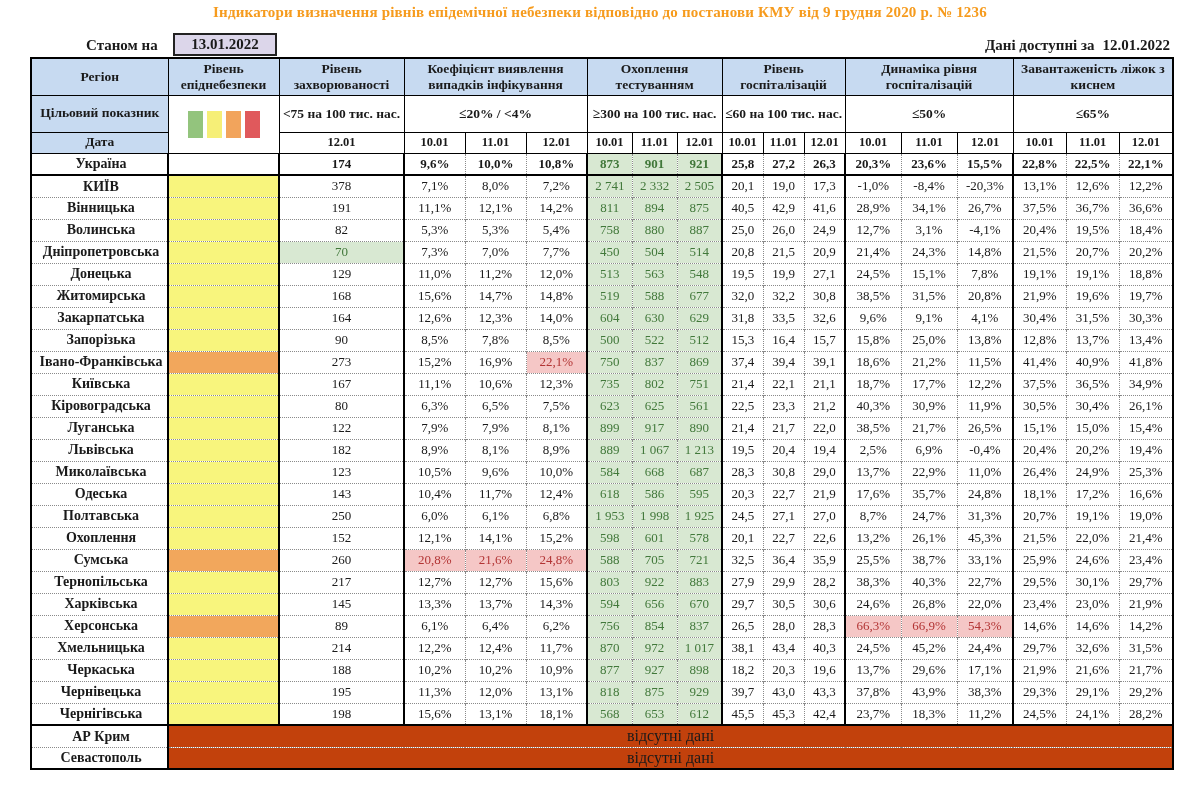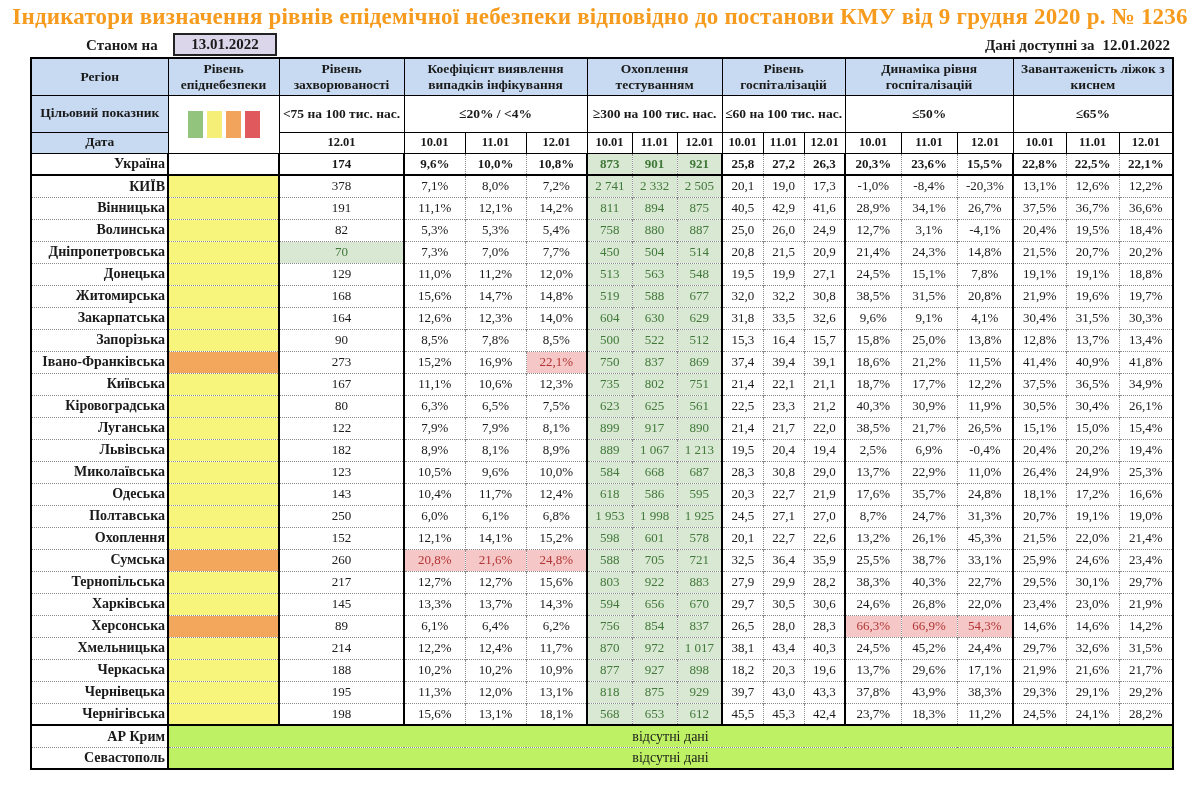--- a/index.html
+++ b/index.html
@@ -3,21 +3,21 @@
 <meta charset="utf-8">
 <style>
   * { box-sizing: border-box; margin: 0; padding: 0; }
   html,body { background:#ffffff; }
   body {
     width:1200px; height:797px; position:relative; overflow:hidden;
     font-family:"Liberation Serif","DejaVu Serif",serif; color:#1a1a1a;
   }
   .page-title {
     position:absolute; top:4px; left:0; width:1200px; text-align:center;
-    font-size:23px; font-weight:bold; color:#f69b1d; letter-spacing:0.2px;
+    font-size:15px; font-weight:bold; color:#f69b1d; letter-spacing:0.2px;
   }
   .subhead-left-label {
     position:absolute; top:37px; left:86px; font-size:15px; font-weight:bold;
   }
   .as-of-box {
     position:absolute; top:33px; left:173px; width:104px; height:23px;
     background:#dcd6ea; border:2px solid #222; text-align:center;
     font-size:15px; font-weight:bold; line-height:19px;
   }
   .avail {
@@ -42,30 +42,30 @@
   }
   thead td.dateval { background:#fff; font-weight:bold; font-size:12.5px; height:21px; }
   thead td.legend { background:#fff; }
   .swatch { display:inline-block; width:15px; height:27px; margin:0 2px; vertical-align:middle; }
   tbody td {
     border-left:1px dotted #8a8a8a; border-top:1px dotted #8a8a8a;
     height:22px; padding:0 2px; line-height:1.1;
   }
   tbody td.g { border-left:2px solid #000; }
   tbody td.region {
-    text-align:right; font-weight:bold; font-size:14px; padding-left:5px;
+    text-align:center; font-weight:bold; font-size:14px; padding-left:5px;
     border-left:none; background:#fff;
   }
   tbody tr.solid-bottom td { border-bottom:2px solid #000; }
   tbody td.yellow { background:#f8f57d; }
   tbody td.orange { background:#f2a75c; }
   tbody td.green-cell { background:#d8e8d2; color:#41783a; }
   tbody td.red-cell { background:#f5c7c6; color:#b23434; }
   tbody tr.bold-row td { font-weight:bold; }
-  tbody td.nodata { font-size:14px; background:#bef264; }
+  tbody td.nodata { font-size:16px; background:#c2410c; }
 </style>
 </head>
 <body>
 
 <div class="page-title">Індикатори визначення рівнів епідемічної небезпеки відповідно до постанови КМУ від 9 грудня 2020 р. № 1236</div>
 
 <div class="subhead-left-label">Станом на</div>
 <div class="as-of-box">13.01.2022</div>
 <div class="avail"><span>Дані доступні за</span><span class="sp"></span><span>12.01.2022</span></div>
 

